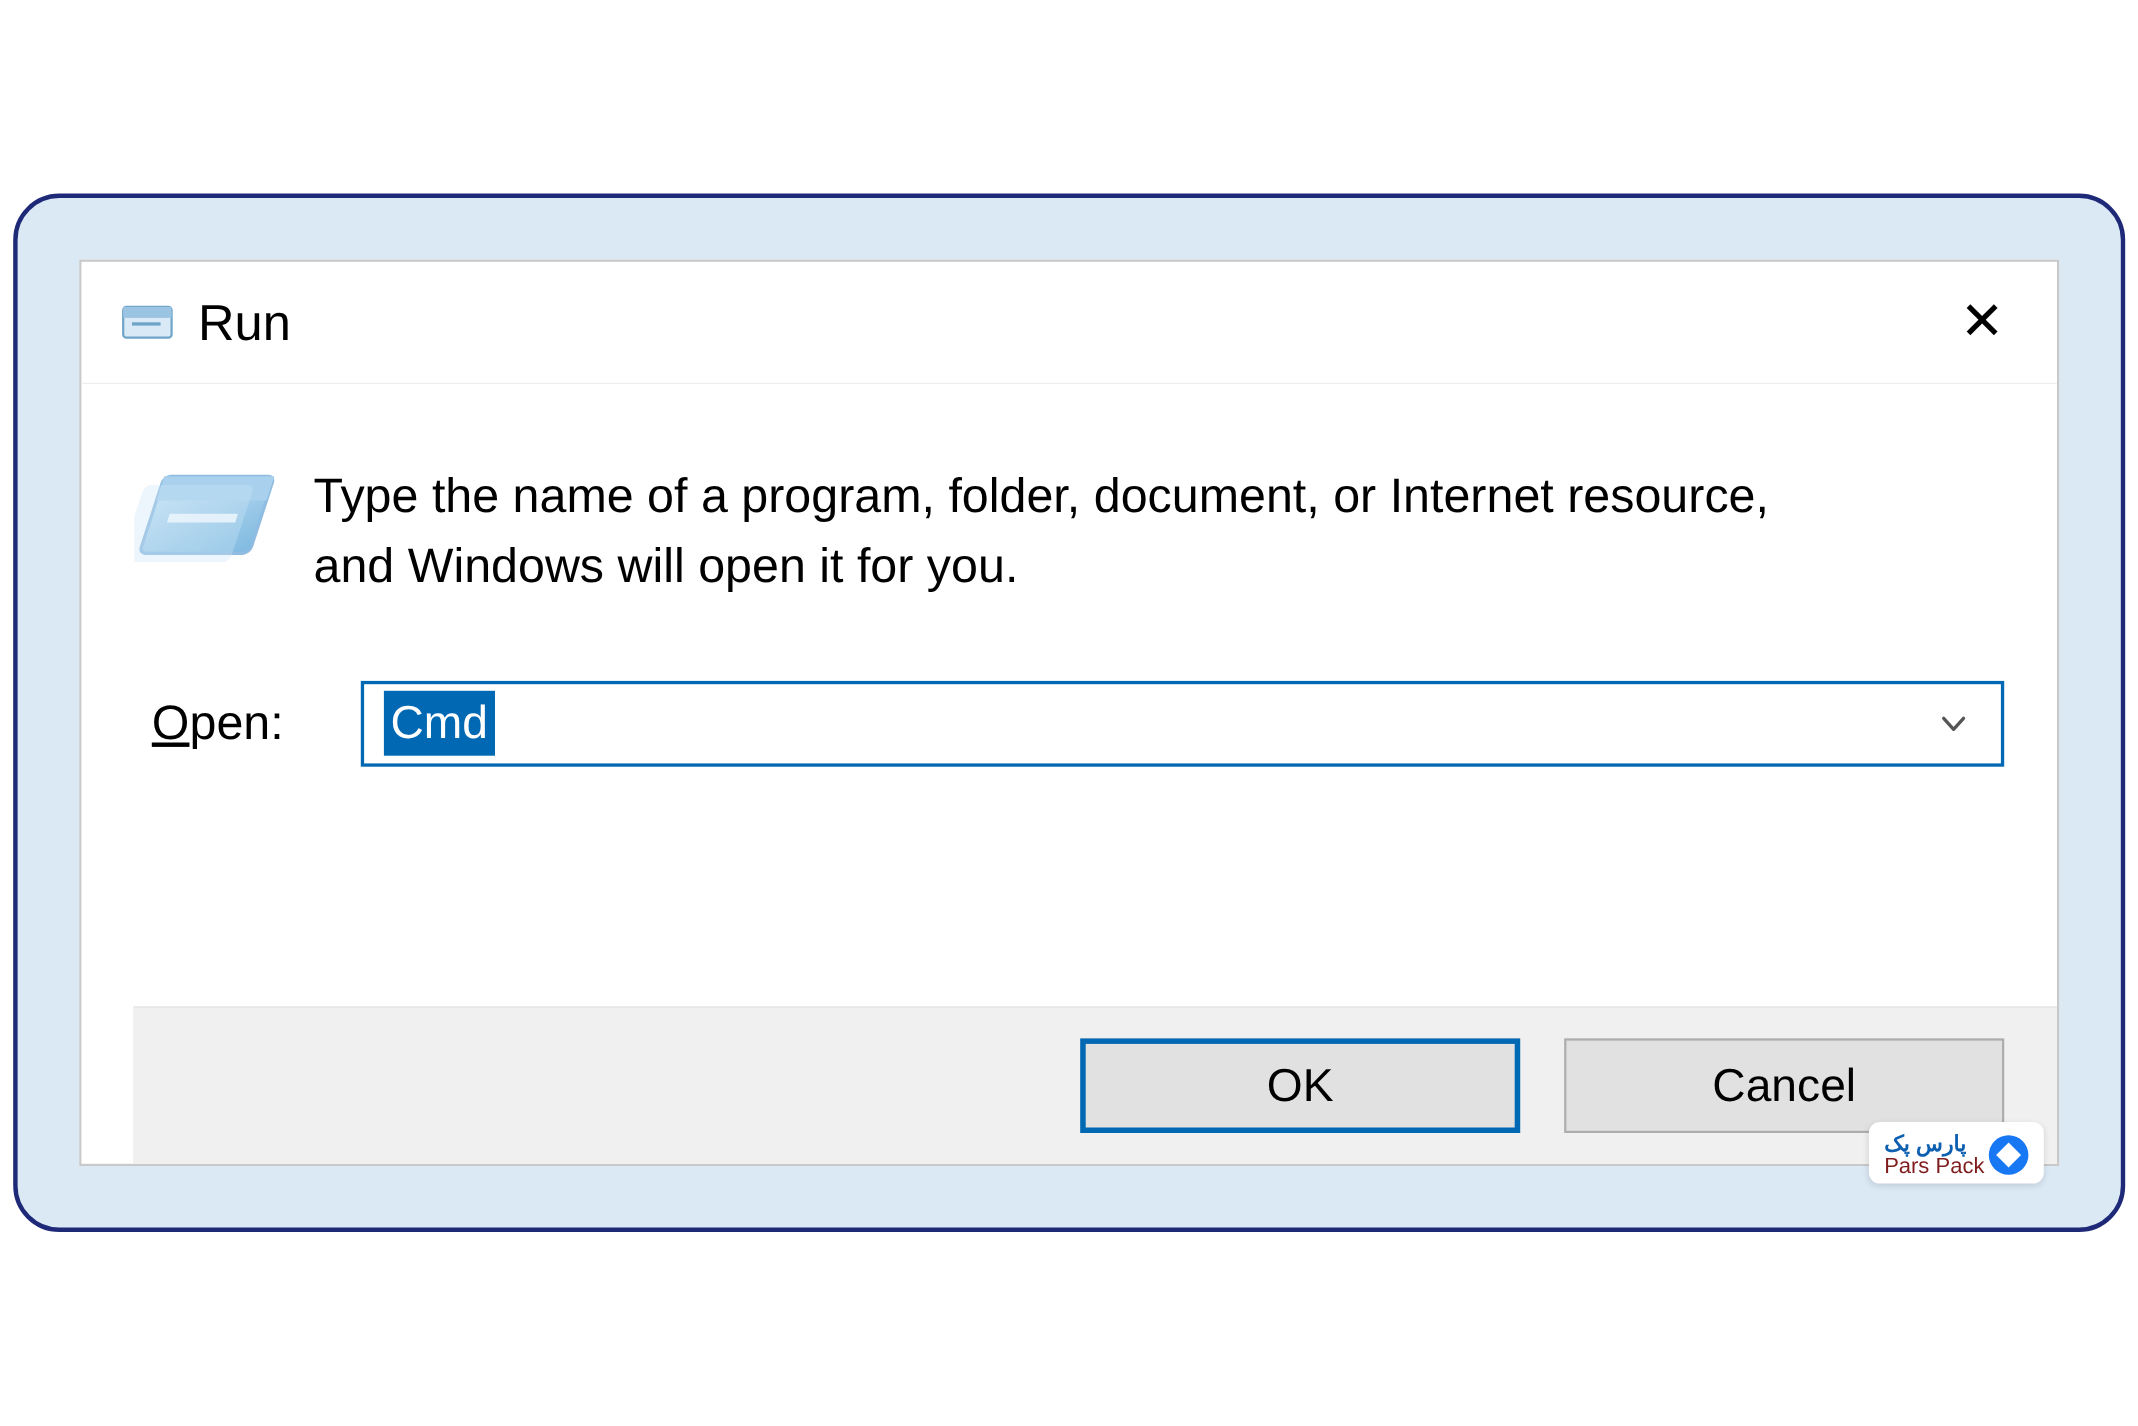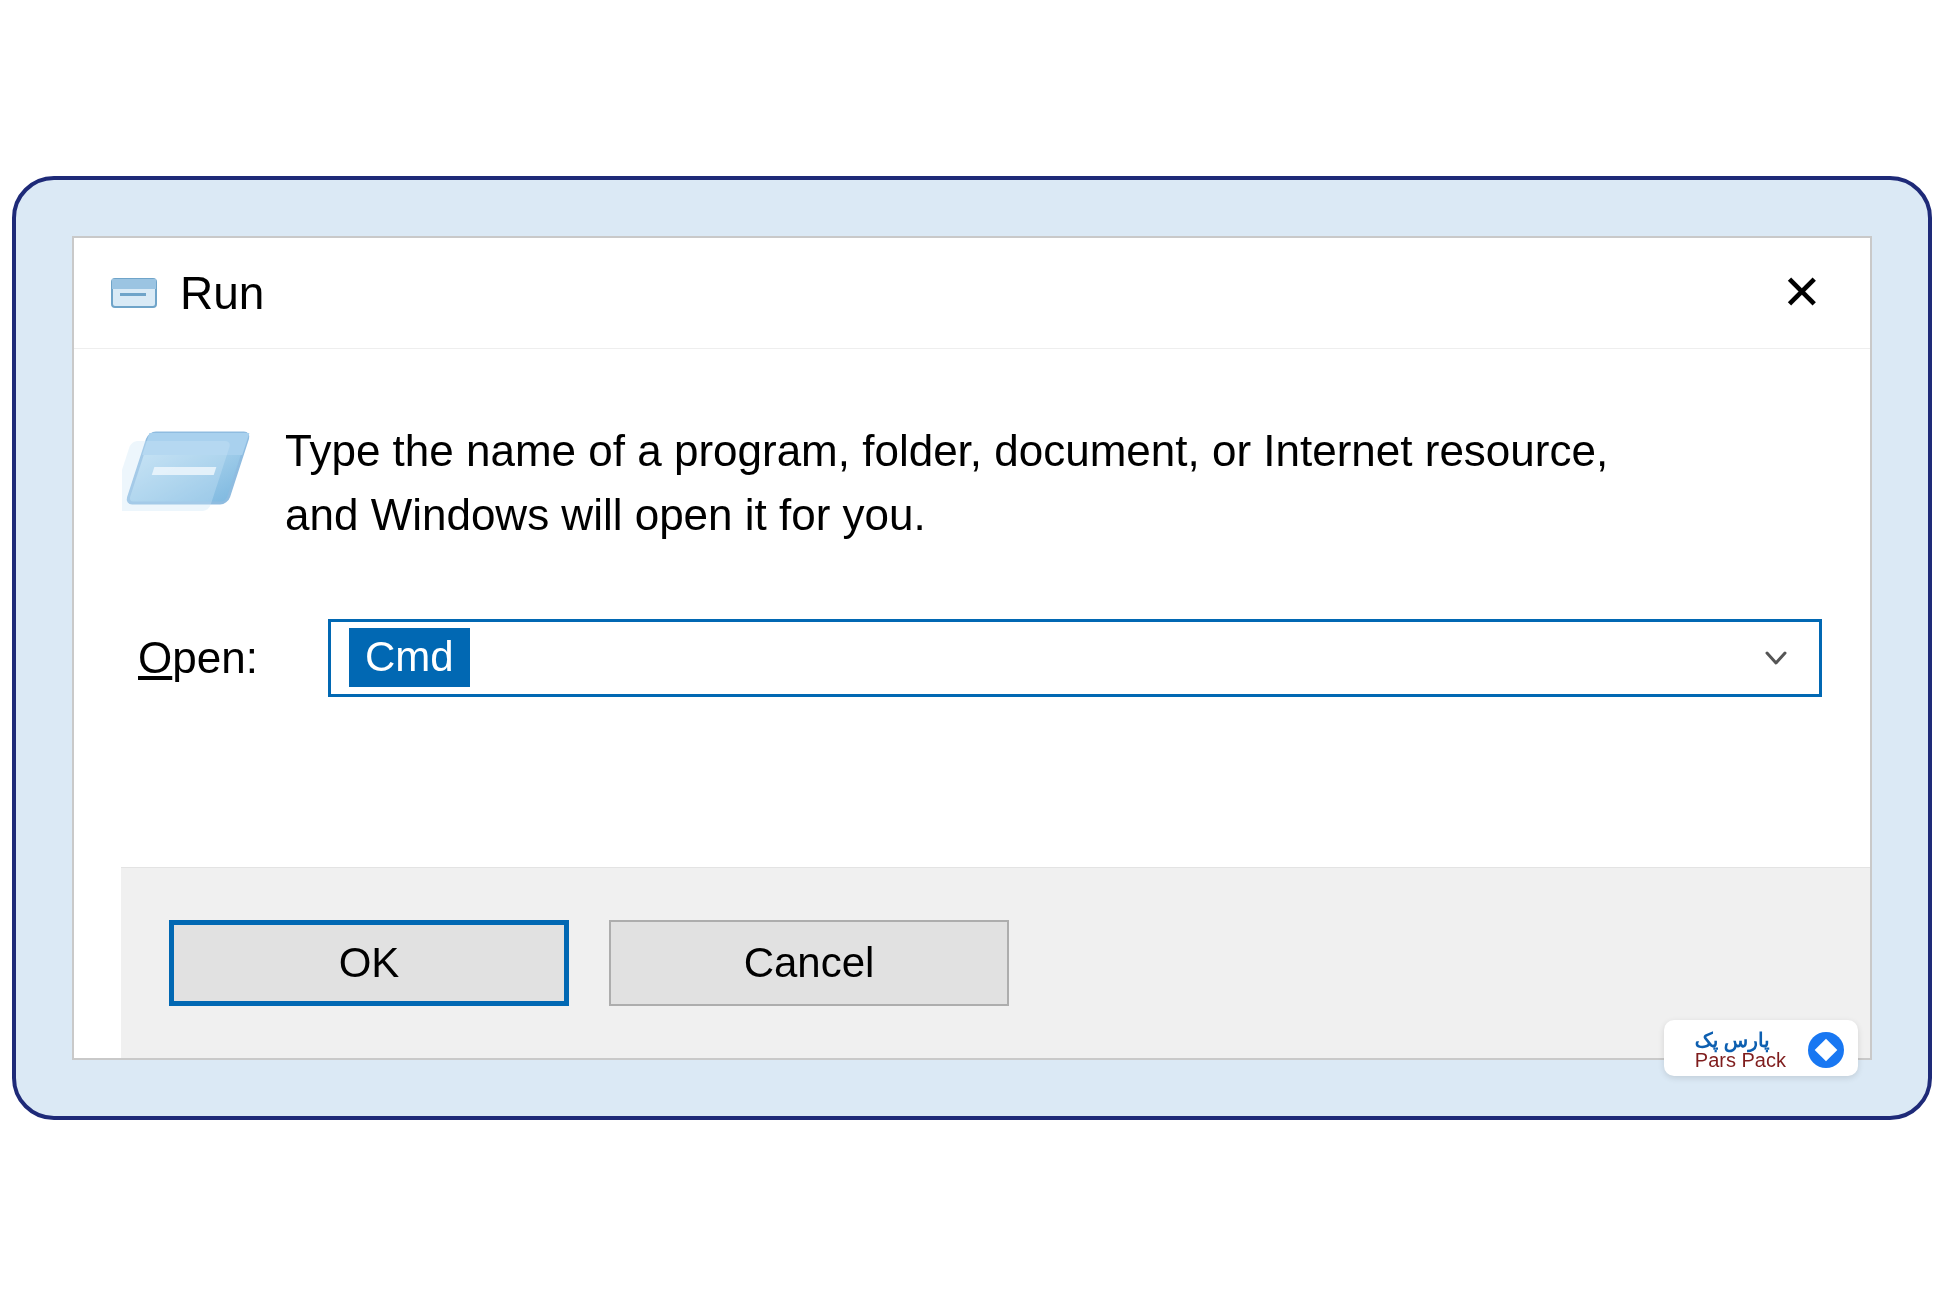--- a/index.html
+++ b/index.html
@@ -90,37 +90,38 @@
     display: flex;
     align-items: center;
     padding: 0 18px;
     position: relative;
     background: #fff;
   }
   .combo-text {
     font-size: 42px;
     color: #fff;
     background: #0168b3;
-    padding: 0 16px;
+    padding: 0 6px;
     line-height: 1.4;
   }
   .combo-caret {
     position: absolute;
     right: 28px;
     top: 50%;
     transform: translateY(-50%);
     width: 30px; height: 30px;
     display:flex;align-items:center;justify-content:center;
   }
   .combo-caret svg{display:block;}
   .button-bar {
     background: #f0f0f0;
     border-top: 1px solid #e3e3e3;
-    padding: 52px 48px;
-    display: flex;
+    padding: 28px 48px;
+    display: flex;
+    justify-content: flex-end;
     gap: 40px;
     margin-left: 47px;
   }
   .btn {
     width: 400px;
     height: 86px;
     background: #e1e1e1;
     border: 2px solid #adadad;
     font-size: 42px;
     color: #000;
@@ -130,23 +131,23 @@
   .btn.default {
     border: 5px solid #0168b3;
   }
   .btn .ul { text-decoration: underline; }
   .watermark {
     position: absolute;
     right: 70px;
     bottom: 40px;
     background: #fff;
     border-radius: 10px;
-    padding: 10px 14px 6px 31px;
+    padding: 10px 14px 6px 14px;
     box-shadow: 0 2px 6px rgba(0,0,0,.12);
-    display:flex;align-items:center;gap:22px;
+    display:flex;align-items:center;gap:4px;
     font-size: 18px;
     color:#0d5fb0;
   }
   .wm-dot{
     width:36px;height:36px;border-radius:50%;
     background:#1877f2;display:flex;align-items:center;justify-content:center;
   }
   .wm-dot::before{
     content:"";width:16px;height:16px;background:#fff;transform:rotate(45deg);
   }

